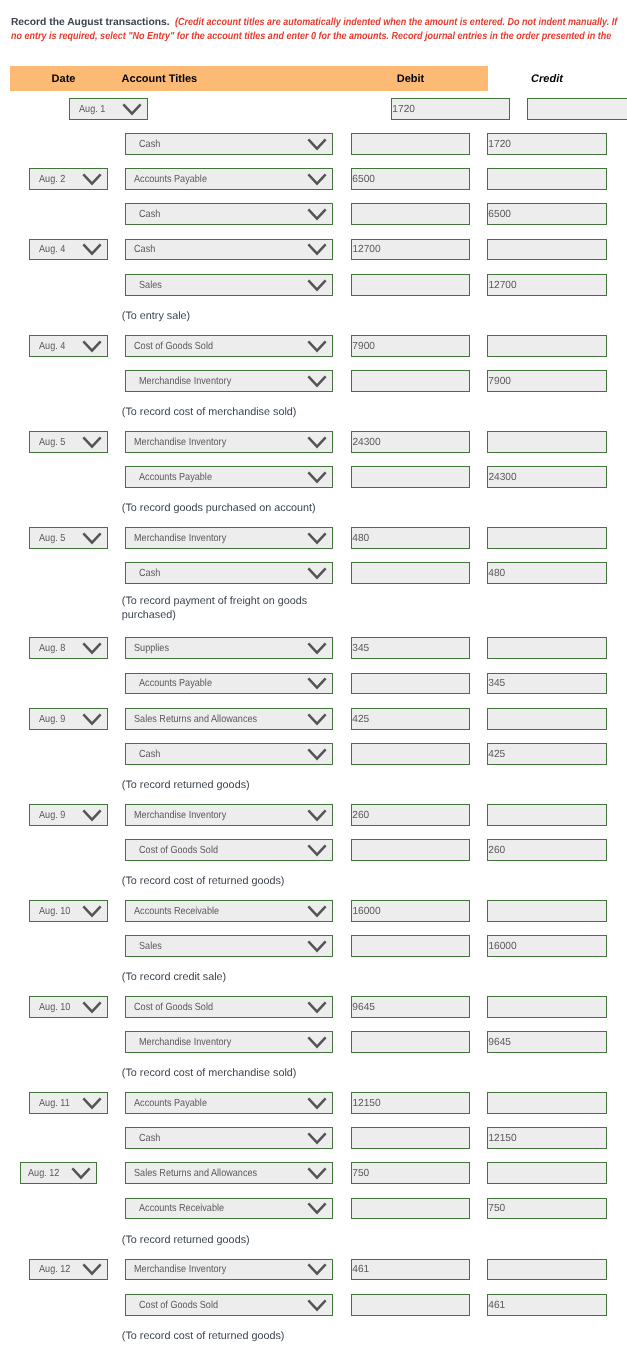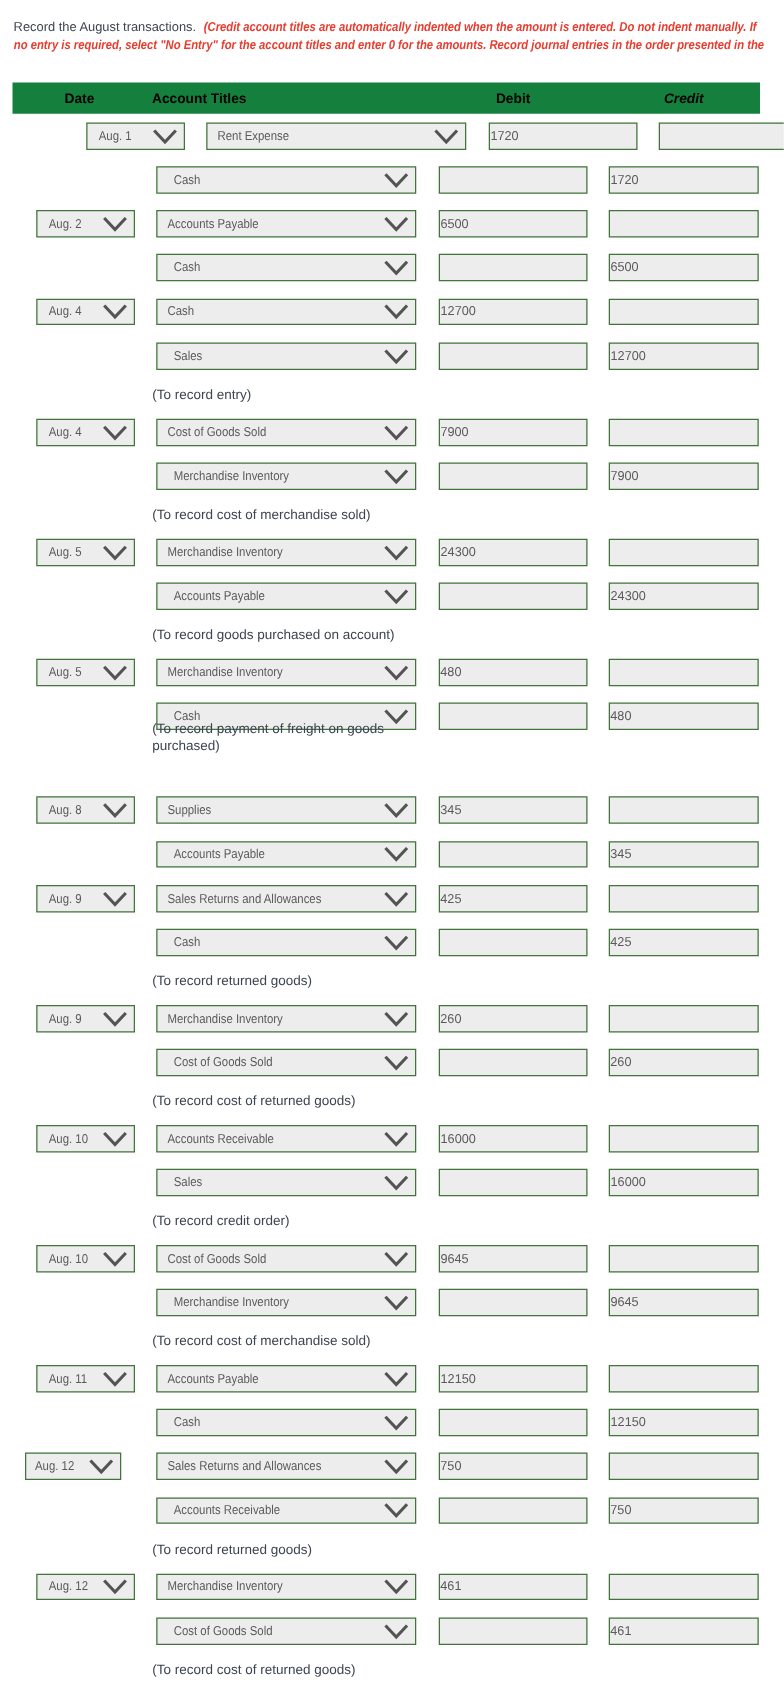--- a/index.html
+++ b/index.html
@@ -24,38 +24,38 @@
     top: 15.8px;
     width: 616px;
     font-size: 10.3px;
     color: #3c4450;
   }
   .iline {
     height: 14.3px;
     line-height: 14.3px;
     white-space: nowrap;
   }
-  .instruction .pre { display: inline-block; margin-right: 5.8px; }
+  .instruction .pre { display: inline-block; margin-right: 5.8px; font-weight: bold; }
   .instruction .note {
     color: #e83c2f;
     font-style: italic;
     font-weight: bold;
     display: inline-block;
     transform: scaleX(0.875);
     transform-origin: left center;
   }
 
   
   .thead {
     position: absolute;
     left: 10px;
     top: 66.2px;
-    width: 598px;
+    width: 478px;
     height: 24.4px;
-    background: #15803d;
+    background: #fdba74;
   }
   .th {
     position: absolute;
     top: 1.1px;
     height: 24.4px;
     line-height: 24.4px;
     font-size: 11px;
     font-weight: bold;
     color: #000000;
     text-align: center;
@@ -144,23 +144,20 @@
     <div class="th th-debit">Debit</div>
     <div class="th th-acct">Account Titles</div>
     <div class="th th-credit">Credit</div>
   </div>
 
   <div class="rows" id="rows">
       <div class="row" style="top: 97.8px; height: 35.22px; margin-left: 40px;">
         <div class="ctl sel date-sel"><span class="lbl">Aug. 1</span><span class="chev"><svg viewBox="0 0 20 13" width="20" height="13" aria-hidden="true">
               <path d="M1.35 1.4 L10 10.6 L18.65 1.4" fill="none" stroke="#545454" stroke-width="2.5" stroke-linecap="butt" stroke-linejoin="miter"></path>
             </svg></span></div>
-        <div class="ctl sel acct-sel"><span class="lbl">Rent Expense</span><span class="chev"><svg viewBox="0 0 20 13" width="20" height="13" aria-hidden="true">
-              <path d="M1.35 1.4 L10 10.6 L18.65 1.4" fill="none" stroke="#545454" stroke-width="2.5" stroke-linecap="butt" stroke-linejoin="miter"></path>
-            </svg></span></div>
         <div class="ctl amt debit"><span class="lbl">1720</span></div>
         <div class="ctl amt credit"><span class="lbl"></span></div>
       </div>
       <div class="row" style="top: 133.02px; height: 35.22px;">
         <div class="ctl sel acct-sel indent"><span class="lbl">Cash</span><span class="chev"><svg viewBox="0 0 20 13" width="20" height="13" aria-hidden="true">
               <path d="M1.35 1.4 L10 10.6 L18.65 1.4" fill="none" stroke="#545454" stroke-width="2.5" stroke-linecap="butt" stroke-linejoin="miter"></path>
             </svg></span></div>
         <div class="ctl amt debit"><span class="lbl"></span></div>
         <div class="ctl amt credit"><span class="lbl">1720</span></div>
       </div>
@@ -192,21 +189,21 @@
         <div class="ctl amt credit"><span class="lbl"></span></div>
       </div>
       <div class="row" style="top: 273.9px; height: 35.22px;">
         <div class="ctl sel acct-sel indent"><span class="lbl">Sales</span><span class="chev"><svg viewBox="0 0 20 13" width="20" height="13" aria-hidden="true">
               <path d="M1.35 1.4 L10 10.6 L18.65 1.4" fill="none" stroke="#545454" stroke-width="2.5" stroke-linecap="butt" stroke-linejoin="miter"></path>
             </svg></span></div>
         <div class="ctl amt debit"><span class="lbl"></span></div>
         <div class="ctl amt credit"><span class="lbl">12700</span></div>
       </div>
       <div class="row" style="top: 309.12px; height: 25.6px;">
-        <div class="memo-text">(To record entry)</div>
+        <div class="memo-text">(To entry sale)</div>
       </div>
       <div class="row" style="top: 334.72px; height: 35.22px;">
         <div class="ctl sel date-sel"><span class="lbl">Aug. 4</span><span class="chev"><svg viewBox="0 0 20 13" width="20" height="13" aria-hidden="true">
               <path d="M1.35 1.4 L10 10.6 L18.65 1.4" fill="none" stroke="#545454" stroke-width="2.5" stroke-linecap="butt" stroke-linejoin="miter"></path>
             </svg></span></div>
         <div class="ctl sel acct-sel"><span class="lbl">Cost of Goods Sold</span><span class="chev"><svg viewBox="0 0 20 13" width="20" height="13" aria-hidden="true">
               <path d="M1.35 1.4 L10 10.6 L18.65 1.4" fill="none" stroke="#545454" stroke-width="2.5" stroke-linecap="butt" stroke-linejoin="miter"></path>
             </svg></span></div>
         <div class="ctl amt debit"><span class="lbl">7900</span></div>
         <div class="ctl amt credit"><span class="lbl"></span></div>
@@ -251,21 +248,21 @@
         <div class="ctl amt debit"><span class="lbl">480</span></div>
         <div class="ctl amt credit"><span class="lbl"></span></div>
       </div>
       <div class="row" style="top: 562.02px; height: 35.22px;">
         <div class="ctl sel acct-sel indent"><span class="lbl">Cash</span><span class="chev"><svg viewBox="0 0 20 13" width="20" height="13" aria-hidden="true">
               <path d="M1.35 1.4 L10 10.6 L18.65 1.4" fill="none" stroke="#545454" stroke-width="2.5" stroke-linecap="butt" stroke-linejoin="miter"></path>
             </svg></span></div>
         <div class="ctl amt debit"><span class="lbl"></span></div>
         <div class="ctl amt credit"><span class="lbl">480</span></div>
       </div>
-      <div class="row" style="top: 576px; height: 25.6px;">
+      <div class="row" style="top: 594px; height: 25.6px;">
         <div class="memo-text">(To record payment of freight on goods purchased)</div>
       </div>
       <div class="row" style="top: 637.44px; height: 35.22px;">
         <div class="ctl sel date-sel"><span class="lbl">Aug. 8</span><span class="chev"><svg viewBox="0 0 20 13" width="20" height="13" aria-hidden="true">
               <path d="M1.35 1.4 L10 10.6 L18.65 1.4" fill="none" stroke="#545454" stroke-width="2.5" stroke-linecap="butt" stroke-linejoin="miter"></path>
             </svg></span></div>
         <div class="ctl sel acct-sel"><span class="lbl">Supplies</span><span class="chev"><svg viewBox="0 0 20 13" width="20" height="13" aria-hidden="true">
               <path d="M1.35 1.4 L10 10.6 L18.65 1.4" fill="none" stroke="#545454" stroke-width="2.5" stroke-linecap="butt" stroke-linejoin="miter"></path>
             </svg></span></div>
         <div class="ctl amt debit"><span class="lbl">345</span></div>
@@ -329,21 +326,21 @@
         <div class="ctl amt credit"><span class="lbl"></span></div>
       </div>
       <div class="row" style="top: 935.18px; height: 35.22px;">
         <div class="ctl sel acct-sel indent"><span class="lbl">Sales</span><span class="chev"><svg viewBox="0 0 20 13" width="20" height="13" aria-hidden="true">
               <path d="M1.35 1.4 L10 10.6 L18.65 1.4" fill="none" stroke="#545454" stroke-width="2.5" stroke-linecap="butt" stroke-linejoin="miter"></path>
             </svg></span></div>
         <div class="ctl amt debit"><span class="lbl"></span></div>
         <div class="ctl amt credit"><span class="lbl">16000</span></div>
       </div>
       <div class="row" style="top: 970.4px; height: 25.6px;">
-        <div class="memo-text">(To record credit order)</div>
+        <div class="memo-text">(To record credit sale)</div>
       </div>
       <div class="row" style="top: 996px; height: 35.22px;">
         <div class="ctl sel date-sel"><span class="lbl">Aug. 10</span><span class="chev"><svg viewBox="0 0 20 13" width="20" height="13" aria-hidden="true">
               <path d="M1.35 1.4 L10 10.6 L18.65 1.4" fill="none" stroke="#545454" stroke-width="2.5" stroke-linecap="butt" stroke-linejoin="miter"></path>
             </svg></span></div>
         <div class="ctl sel acct-sel"><span class="lbl">Cost of Goods Sold</span><span class="chev"><svg viewBox="0 0 20 13" width="20" height="13" aria-hidden="true">
               <path d="M1.35 1.4 L10 10.6 L18.65 1.4" fill="none" stroke="#545454" stroke-width="2.5" stroke-linecap="butt" stroke-linejoin="miter"></path>
             </svg></span></div>
         <div class="ctl amt debit"><span class="lbl">9645</span></div>
         <div class="ctl amt credit"><span class="lbl"></span></div>

